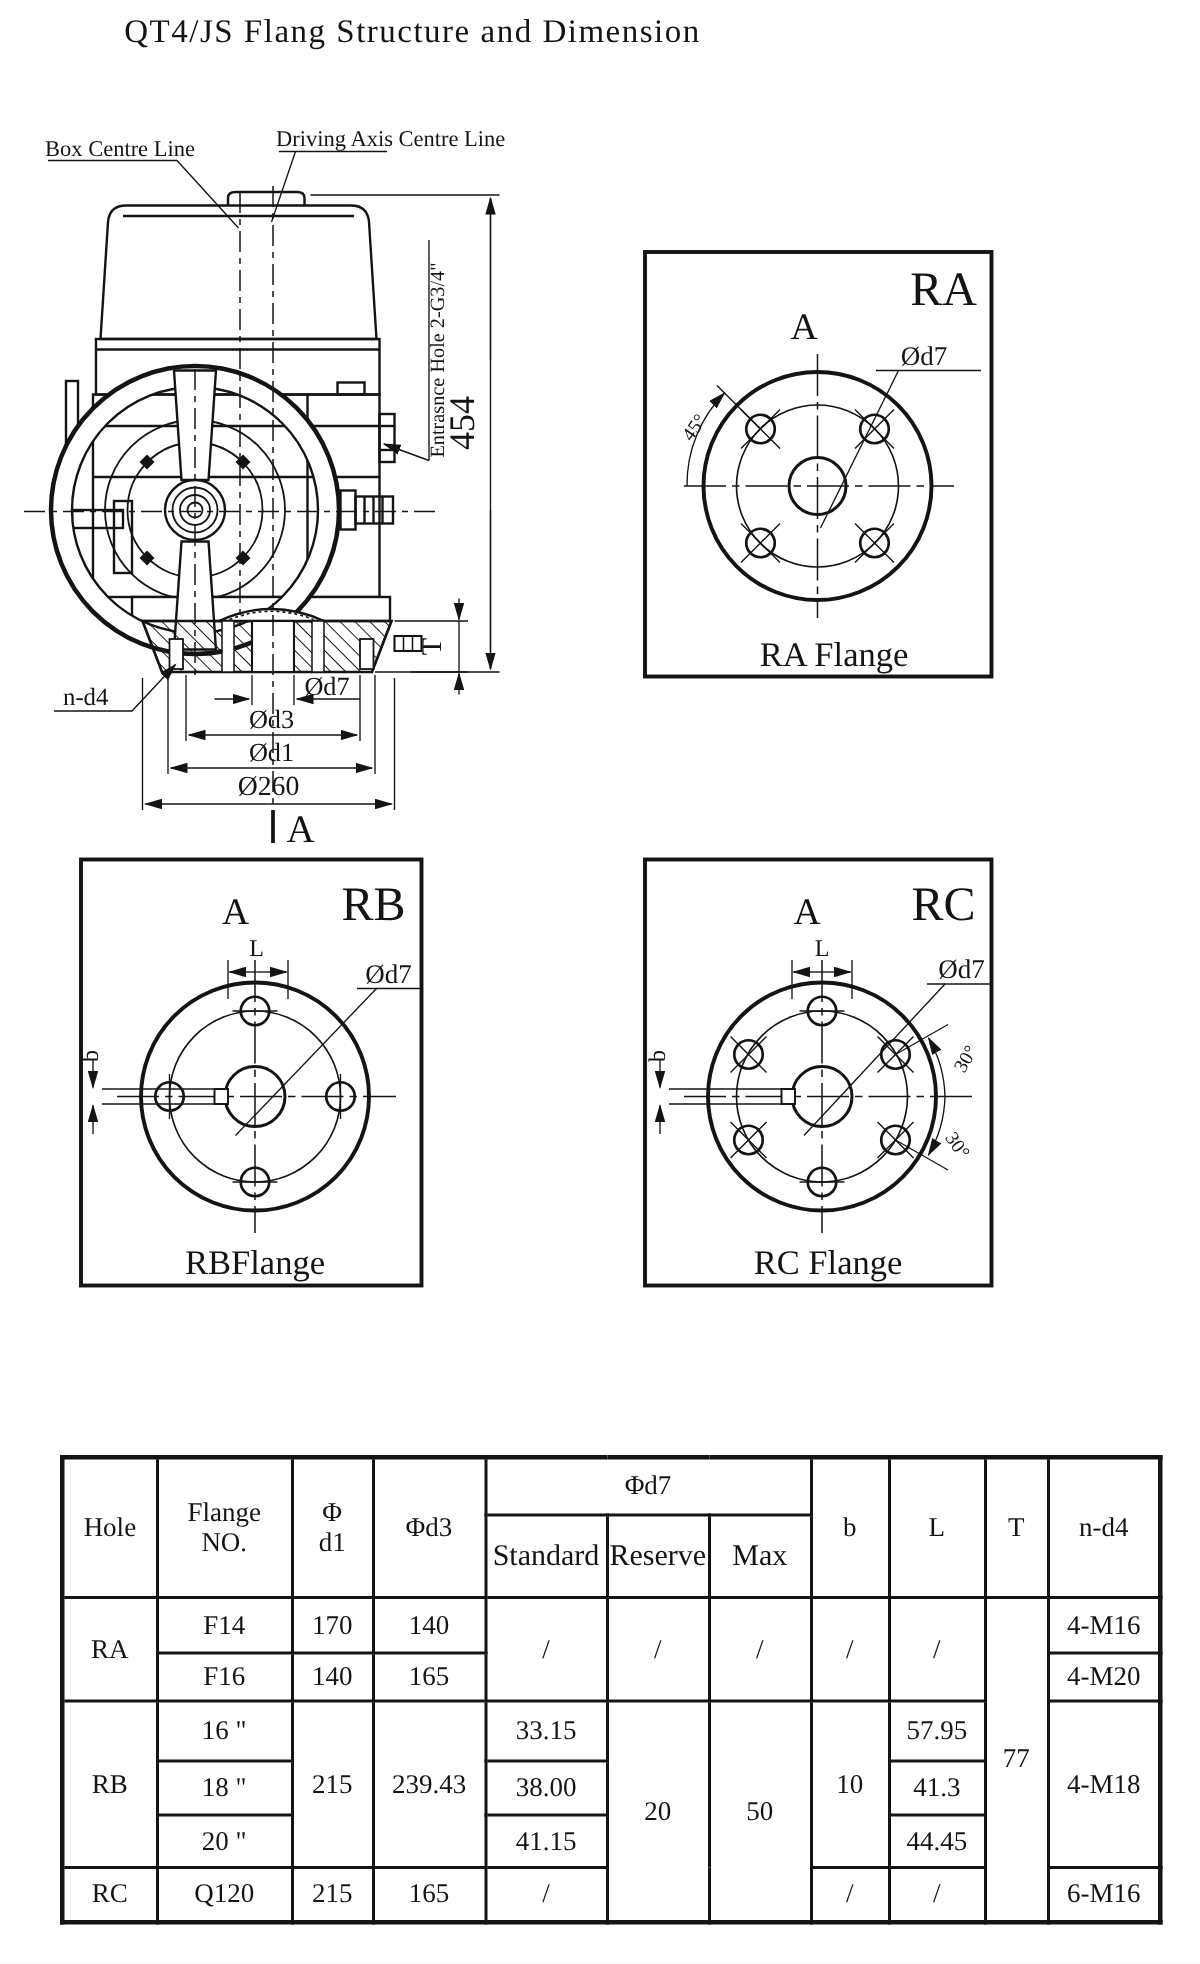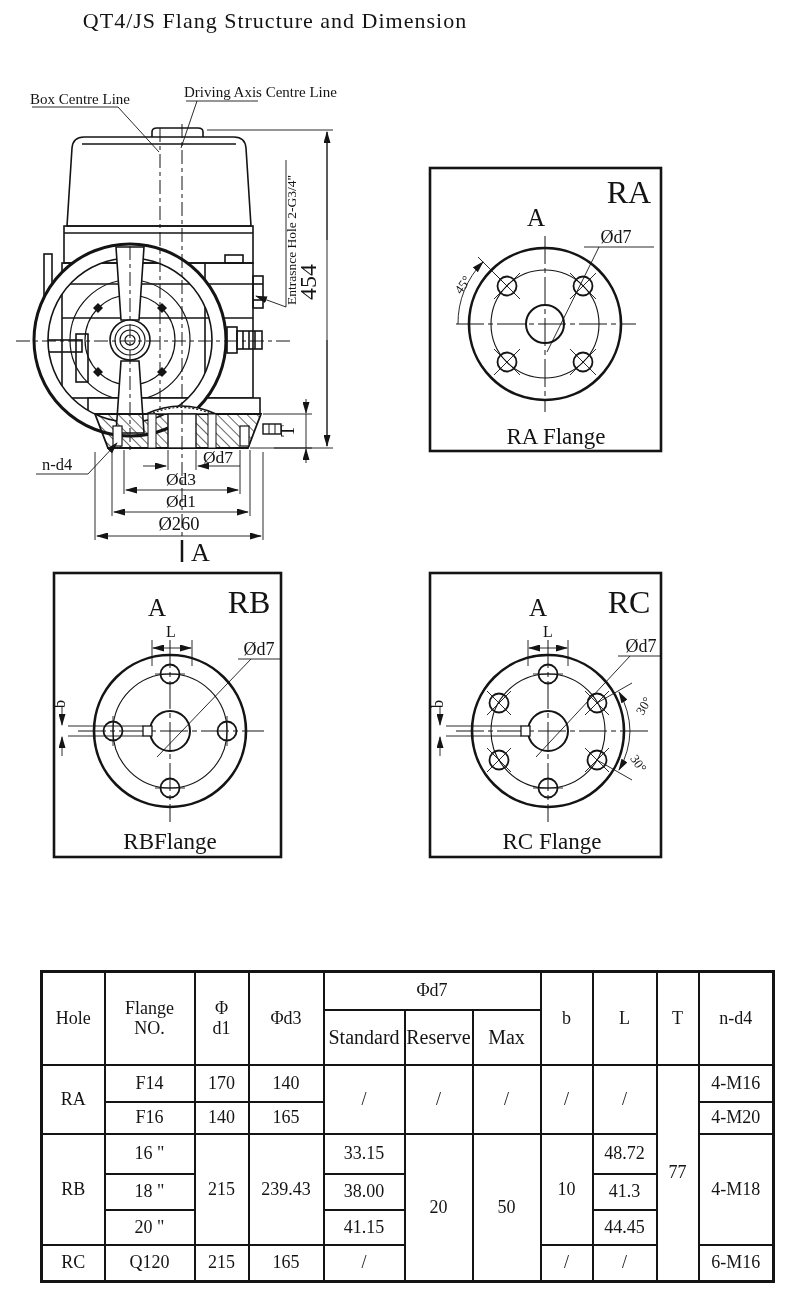--- a/index.html
+++ b/index.html
@@ -354,21 +354,21 @@
     </tr>
     <tr style="height:40px">
       <td rowspan="3">RB</td>
       <td>16 "</td>
       <td rowspan="3">215</td>
       <td rowspan="3">239.43</td>
       <td>33.15</td>
       <td rowspan="4">20</td>
       <td rowspan="4">50</td>
       <td rowspan="3">10</td>
-      <td>48.72</td>
+      <td>57.95</td>
       <td rowspan="3">4-M18</td>
     </tr>
     <tr style="height:36px">
       <td>18 "</td>
       <td>38.00</td>
       <td>41.3</td>
     </tr>
     <tr style="height:35px">
       <td>20 "</td>
       <td>41.15</td>

